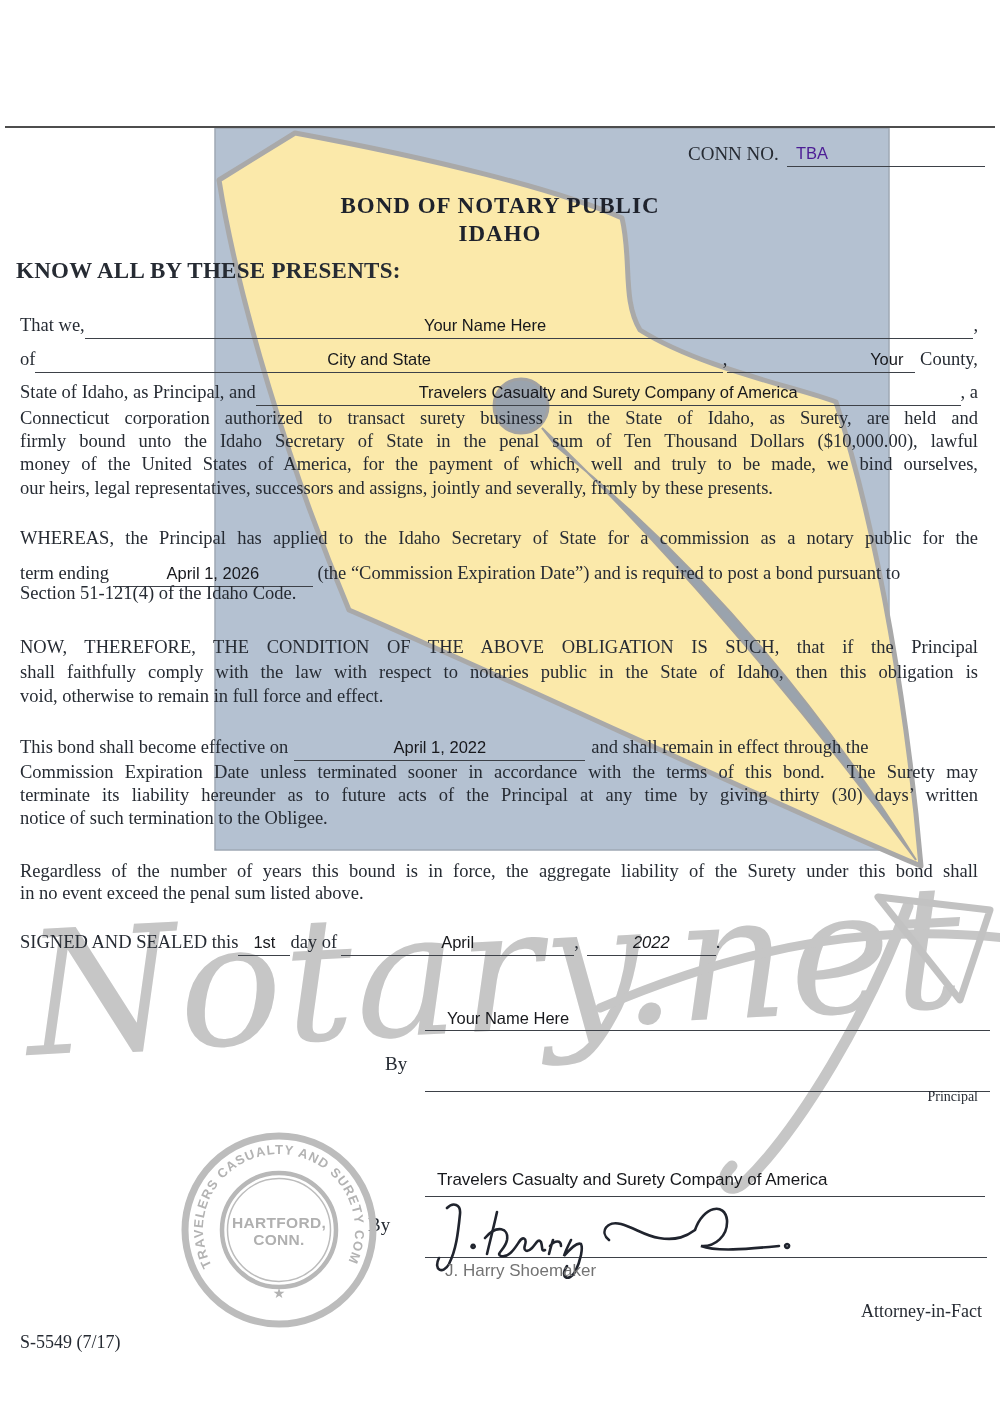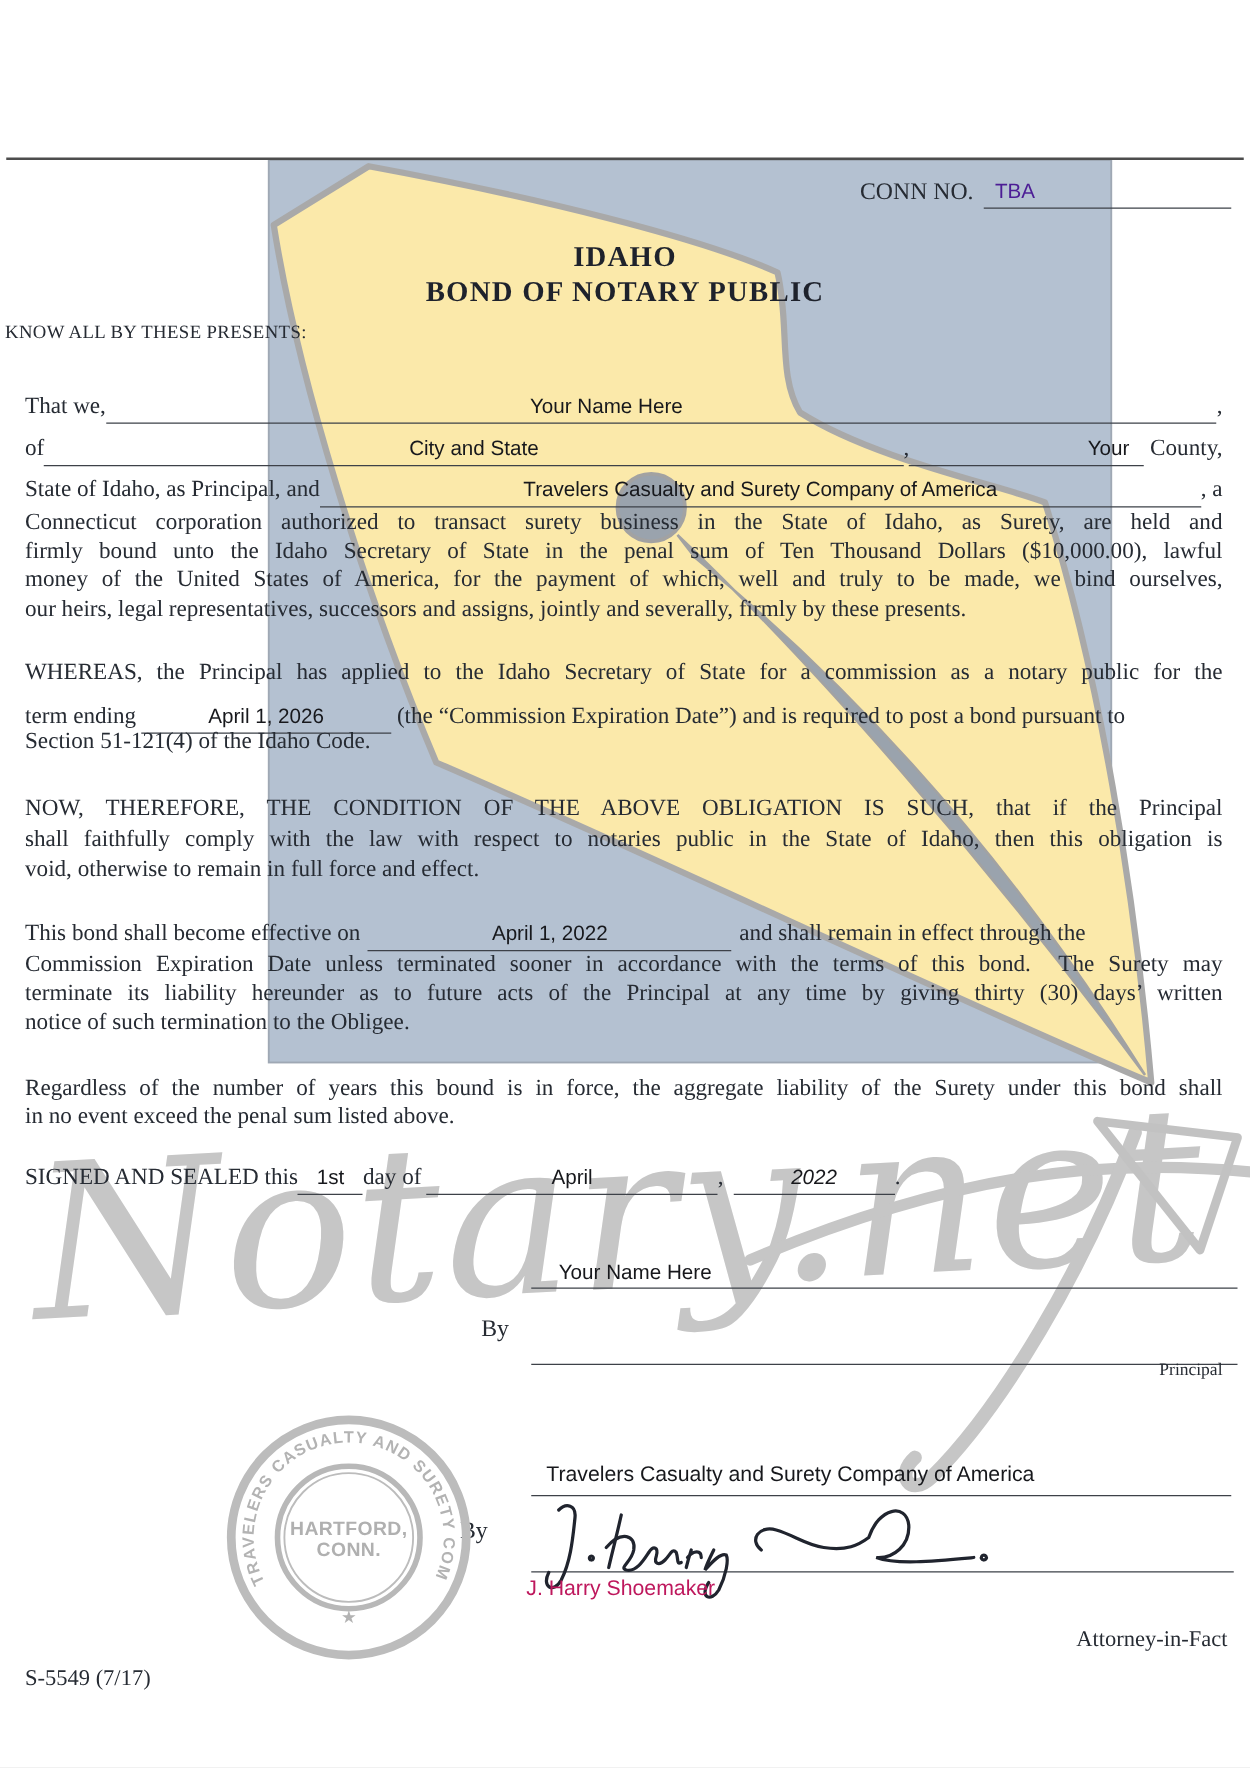--- a/index.html
+++ b/index.html
@@ -9,21 +9,21 @@
   
   #top-rule{position:absolute;left:5px;right:5px;top:126px;border-top:2px solid #4d4d4d;}
   
   #bondno-label{position:absolute;left:688px;top:143px;font-size:19px;}
   #bondno-line{position:absolute;left:787px;top:140px;width:198px;height:27px;
                border-bottom:1.6px solid #3d4148;font:16.5px/26px "Liberation Sans","DejaVu Sans",sans-serif;
                color:#4c1d95;padding-left:9px;box-sizing:border-box;}
   
   #title{position:absolute;left:0;top:192px;width:100%;text-align:center;
          font-size:23px;font-weight:bold;line-height:28px;letter-spacing:1px;color:#1e222c;}
-  #salutation{position:absolute;left:4px;top:258px;font-size:15px;letter-spacing:.3px;}
+  #salutation{position:absolute;left:16px;top:258px;font-size:23px;letter-spacing:.3px;font-weight:bold;}
   
   #body{position:absolute;left:20px;top:0;width:958px;}
   .line{position:absolute;left:0;width:958px;font-size:18.5px;line-height:25px;}
   .just{text-align:justify;text-align-last:justify;}
   .fxline{display:flex;align-items:baseline;}
   .seg{white-space:pre;}
   .blank{border-bottom:1.5px solid #3d4148;text-align:center;
          font-family:"Liberation Sans","DejaVu Sans",sans-serif;font-size:16.5px;color:#17181c;
          box-sizing:border-box;}
   .fill1{flex:1 1 auto;}
@@ -39,22 +39,22 @@
   #princ-name{position:absolute;left:425px;top:1007px;width:565px;height:24px;
               font:16.5px/22px "Liberation Sans","DejaVu Sans",sans-serif;color:#17181c;padding-left:22px;}
   #by1{position:absolute;left:385px;top:1053px;font-size:19px;}
   #by1-line{position:absolute;left:425px;top:1069px;width:565px;height:23px;}
   #princ-role{position:absolute;right:22px;top:1089px;font-size:14px;}
   #surety-name{position:absolute;left:425px;top:1168px;width:560px;height:29px;
                font:17px/24px "Liberation Sans","DejaVu Sans",sans-serif;color:#17181c;padding-left:12px;}
   #by2{position:absolute;left:368px;top:1214px;font-size:19px;}
   #sig-line{position:absolute;left:425px;top:1229px;width:562px;height:29px;}
   #sig-svg{position:absolute;left:425px;top:1190px;}
-  #printed-name{position:absolute;left:421px;top:1260px;
-                font:17px/22px "Liberation Sans","DejaVu Sans",sans-serif;color:#be185d;}
+  #printed-name{position:absolute;left:445px;top:1260px;
+                font:17px/22px "Liberation Sans","DejaVu Sans",sans-serif;color:#737373;}
   #attorney-role{position:absolute;right:18px;top:1255px;font-size:18px;margin-top:46px;}
   #form-number{position:absolute;left:20px;top:1332px;font-size:18px;}
   
   #bg-art,#wm,#seal-svg{position:absolute;pointer-events:none;}
   #bg-art{left:0;top:0;}
   #wm{left:0;top:840px;}
   #seal-svg{left:179px;top:1130px;}
 </style>
 </head>
 <body>
@@ -76,22 +76,22 @@
     <path d="M 908,66 C 868,175 800,288 745,342 C 728,358 716,340 732,326" fill="none" stroke="#c6c6c6" stroke-width="11" stroke-linecap="round"></path>
     <path d="M 878,57 L 990,70 L 960,160 Z" fill="none" stroke="#c2c2c2" stroke-width="7" stroke-linejoin="round"></path>
   </svg>
 
   <div id="top-rule"></div>
 
   <span id="bondno-label">CONN NO.</span>
   <div id="bondno-line">TBA</div>
 
   <div id="title">
+    <div>BOND OF NOTARY PUBLIC</div>
     <div>IDAHO</div>
-    <div>BOND OF NOTARY PUBLIC</div>
   </div>
 
   <div id="salutation">KNOW ALL BY THESE PRESENTS:</div>
 
   <div id="body">
 
     <div class="line fxline" style="top:313px">
       <span class="seg">That we,</span>
       <span class="blank fill1 bias-l">Your Name Here</span>
       <span class="seg">,</span>

